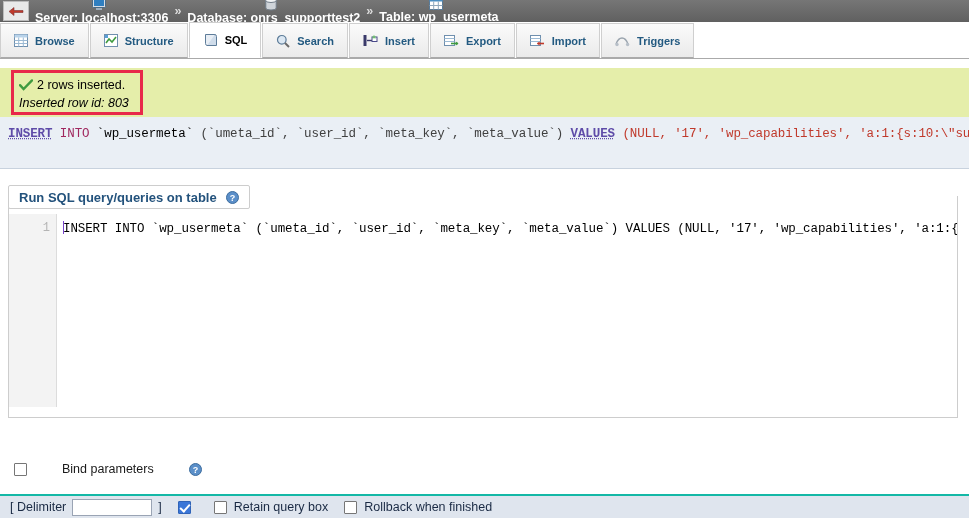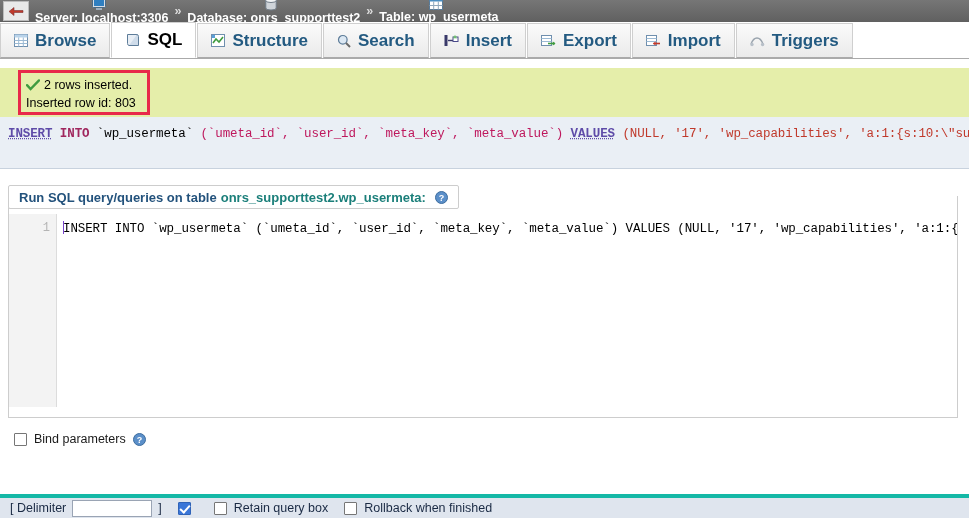--- a/index.html
+++ b/index.html
@@ -52,21 +52,21 @@
     border-bottom: 1px solid #aaaaaa;
     display: flex;
     align-items: flex-end;
     box-sizing: border-box;
   }
   .tab {
     height: 35px;
     display: flex;
     align-items: center;
     padding: 0 13px;
-    font-size: 17px;
+    font-size: 11px;
     font-weight: bold;
     color: #235a81;
     background: #f2f2f2;
     background: linear-gradient(to bottom,#fbfbfb 0%, #eaeaea 100%);
     border: 1px solid #cfcfcf;
     border-bottom: 1px solid #aaaaaa;
     margin-right: 1px;
     box-sizing: border-box;
     cursor: pointer;
     white-space: nowrap;
@@ -82,39 +82,40 @@
   
   .notice-wrap {
     position: absolute;
     left: 0; top: 68px;
     width: 969px; height: 49px;
     background: #e5eeaa;
     box-sizing: border-box;
   }
   .notice-box {
     position: absolute;
-    left: 18px; top: 2px;
+    left: 11px; top: 2px;
     width: 132px; height: 45px;
     border: 3px solid #e8294a;
     box-sizing: border-box;
     background: #e5eeaa;
     padding: 2px 4px 0 5px;
   }
   .notice-l1 {
     font-size: 12.5px;
     color: #000;
     display: flex;
     align-items: center;
     height: 19px;
   }
   .notice-l2 {
     font-size: 12.5px;
     color: #000;
     height: 19px;
     line-height: 19px;
+    font-style: italic;
   }
   .check-ico { margin-right: 4px; line-height: 0; display: inline-block; }
 
   
   .sqlstrip {
     position: absolute;
     left: 0; top: 117px;
     width: 969px; height: 52px;
     background: #eaeff5;
     box-sizing: border-box;
@@ -123,24 +124,24 @@
   }
   .sqlstrip .code {
     position: absolute;
     left: 8px; top: 10px;
     white-space: pre;
     font-family: "Liberation Mono", monospace;
     font-size: 12.5px;
     letter-spacing: -0.1px;
   }
   .kw  { color: #5e4ba8; font-weight: bold; text-decoration: underline; text-decoration-style: dotted; }
-  .kw2 { color: #a0275e; font-weight: bold; }
+  .kw2 { color: #a0275e; font-weight: normal; }
   .ident { color: #000000; }
   .str { color: #c0392b; }
-  .punc { color: #be185d; }
+  .punc { color: #404040; }
 
   
   .panel {
     position: absolute;
     left: 8px; top: 196px;
     width: 950px; height: 222px;
     border: 1px solid #cdcdcd;
     border-top: none;
     background: #ffffff;
     box-sizing: border-box;
@@ -231,25 +232,26 @@
     justify-content: center;
     cursor: pointer;
     box-sizing: border-box;
     white-space: nowrap;
     padding: 0 12px;
   }
 
   
   .bindrow {
     position: absolute;
-    left: 14px; top: 432px;
+    left: 14px; top: 462px;
     display: flex;
     align-items: center;
     font-size: 12.5px;
     color: #1a1a1a;
+    gap: 28px;
   }
   .cb {
     width: 13px; height: 13px;
     border: 1px solid #767676;
     background: #fff;
     box-sizing: border-box;
     margin-right: 7px;
     cursor: pointer;
     border-radius: 1px;
   }
@@ -267,21 +269,21 @@
     border-width: 0 2px 2px 0;
     transform: rotate(42deg);
   }
 
   
   .bottombar {
     position: absolute;
     left: 0; top: 494px;
     width: 969px; height: 24px;
     background: #dfe5ee;
-    border-top: 4px solid #14b8a6;
+    border-top: 2px solid #14b8a6;
     box-sizing: border-box;
     display: flex;
     align-items: center;
     padding-left: 10px;
     font-size: 12.5px;
     color: #1a2a44;
     overflow: hidden;
   }
   .bottombar .grp { display: flex; align-items: center; margin-right: 16px; white-space: nowrap; }
   .delim-input {
@@ -355,39 +357,39 @@
           <rect x="0.5" y="0.5" width="13" height="3" fill="#b9d3ea"></rect>
           <line x1="0.5" y1="6.5" x2="13.5" y2="6.5" stroke="#9cbad4"></line>
           <line x1="0.5" y1="9.5" x2="13.5" y2="9.5" stroke="#9cbad4"></line>
           <line x1="4.7" y1="3.5" x2="4.7" y2="12.5" stroke="#9cbad4"></line>
           <line x1="9.3" y1="3.5" x2="9.3" y2="12.5" stroke="#9cbad4"></line>
         </svg>
       </span>
       <span>Browse</span>
     </div>
 
-    <div class="tab active">
-      <span class="t-ico">
-        <svg width="15" height="14" viewBox="0 0 15 14">
-          <path d="M2.5 1.5 L12 1.5 L12 12 L4 12.5 A2 2 0 0 1 2.5 10.5 Z" fill="#e8eef5" stroke="#5d7c99"></path>
-          <path d="M12 1.5 A2 2 0 0 1 13.5 3.5 L13.5 12.5 L4 12.5" fill="#cfdcea" stroke="#5d7c99"></path>
-        </svg>
-      </span>
-      <span>SQL</span>
-    </div>
-
     <div class="tab">
       <span class="t-ico">
         <svg width="14" height="13" viewBox="0 0 14 13">
           <rect x="0.5" y="0.5" width="13" height="12" fill="#ffffff" stroke="#6f8fae"></rect>
           <path d="M2 9 L5 5 L8 8 L12 3" stroke="#3f9b3f" stroke-width="1.6" fill="none"></path>
           <rect x="1" y="1" width="3" height="3" fill="#5aa0d8"></rect>
         </svg>
       </span>
       <span>Structure</span>
+    </div>
+
+    <div class="tab active">
+      <span class="t-ico">
+        <svg width="15" height="14" viewBox="0 0 15 14">
+          <path d="M2.5 1.5 L12 1.5 L12 12 L4 12.5 A2 2 0 0 1 2.5 10.5 Z" fill="#e8eef5" stroke="#5d7c99"></path>
+          <path d="M12 1.5 A2 2 0 0 1 13.5 3.5 L13.5 12.5 L4 12.5" fill="#cfdcea" stroke="#5d7c99"></path>
+        </svg>
+      </span>
+      <span>SQL</span>
     </div>
 
     <div class="tab">
       <span class="t-ico">
         <svg width="14" height="14" viewBox="0 0 14 14">
           <circle cx="5.8" cy="5.8" r="4.3" fill="#dce8f3" stroke="#5d7c99" stroke-width="1.2"></circle>
           <line x1="9" y1="9" x2="13" y2="13" stroke="#6a6a6a" stroke-width="2"></line>
         </svg>
       </span>
       <span>Search</span>
@@ -459,21 +461,20 @@
   </div>
 
   <div class="sqlstrip">
     <div class="code"><span class="kw">INSERT</span> <span class="kw2">INTO</span> <span class="ident">`wp_usermeta`</span> <span class="punc">(`umeta_id`, `user_id`, `meta_key`, `meta_value`)</span> <span class="kw">VALUES</span> <span class="str">(NULL, '17', 'wp_capabilities', 'a:1:{s:10:\"subscriber\";b:1;}'), (NULL, '17',</span></div>
   </div>
 
   <div class="panel"></div>
 
   <div class="panel-legend">
     <span>Run SQL query/queries on table</span>
-    <span class="legend-table">onrs_supporttest2.wp_usermeta:</span>
     <span class="help-ico">
       <svg width="13" height="13" viewBox="0 0 13 13">
         <circle cx="6.5" cy="6.5" r="6" fill="#5b8fc9" stroke="#3d6d9e"></circle>
         <text x="6.5" y="9.6" font-size="9" font-family="Liberation Sans, sans-serif" font-weight="bold" fill="#ffffff" text-anchor="middle">?</text>
       </svg>
     </span>
   </div>
 
   <div class="editor">
     <div class="gutter">

